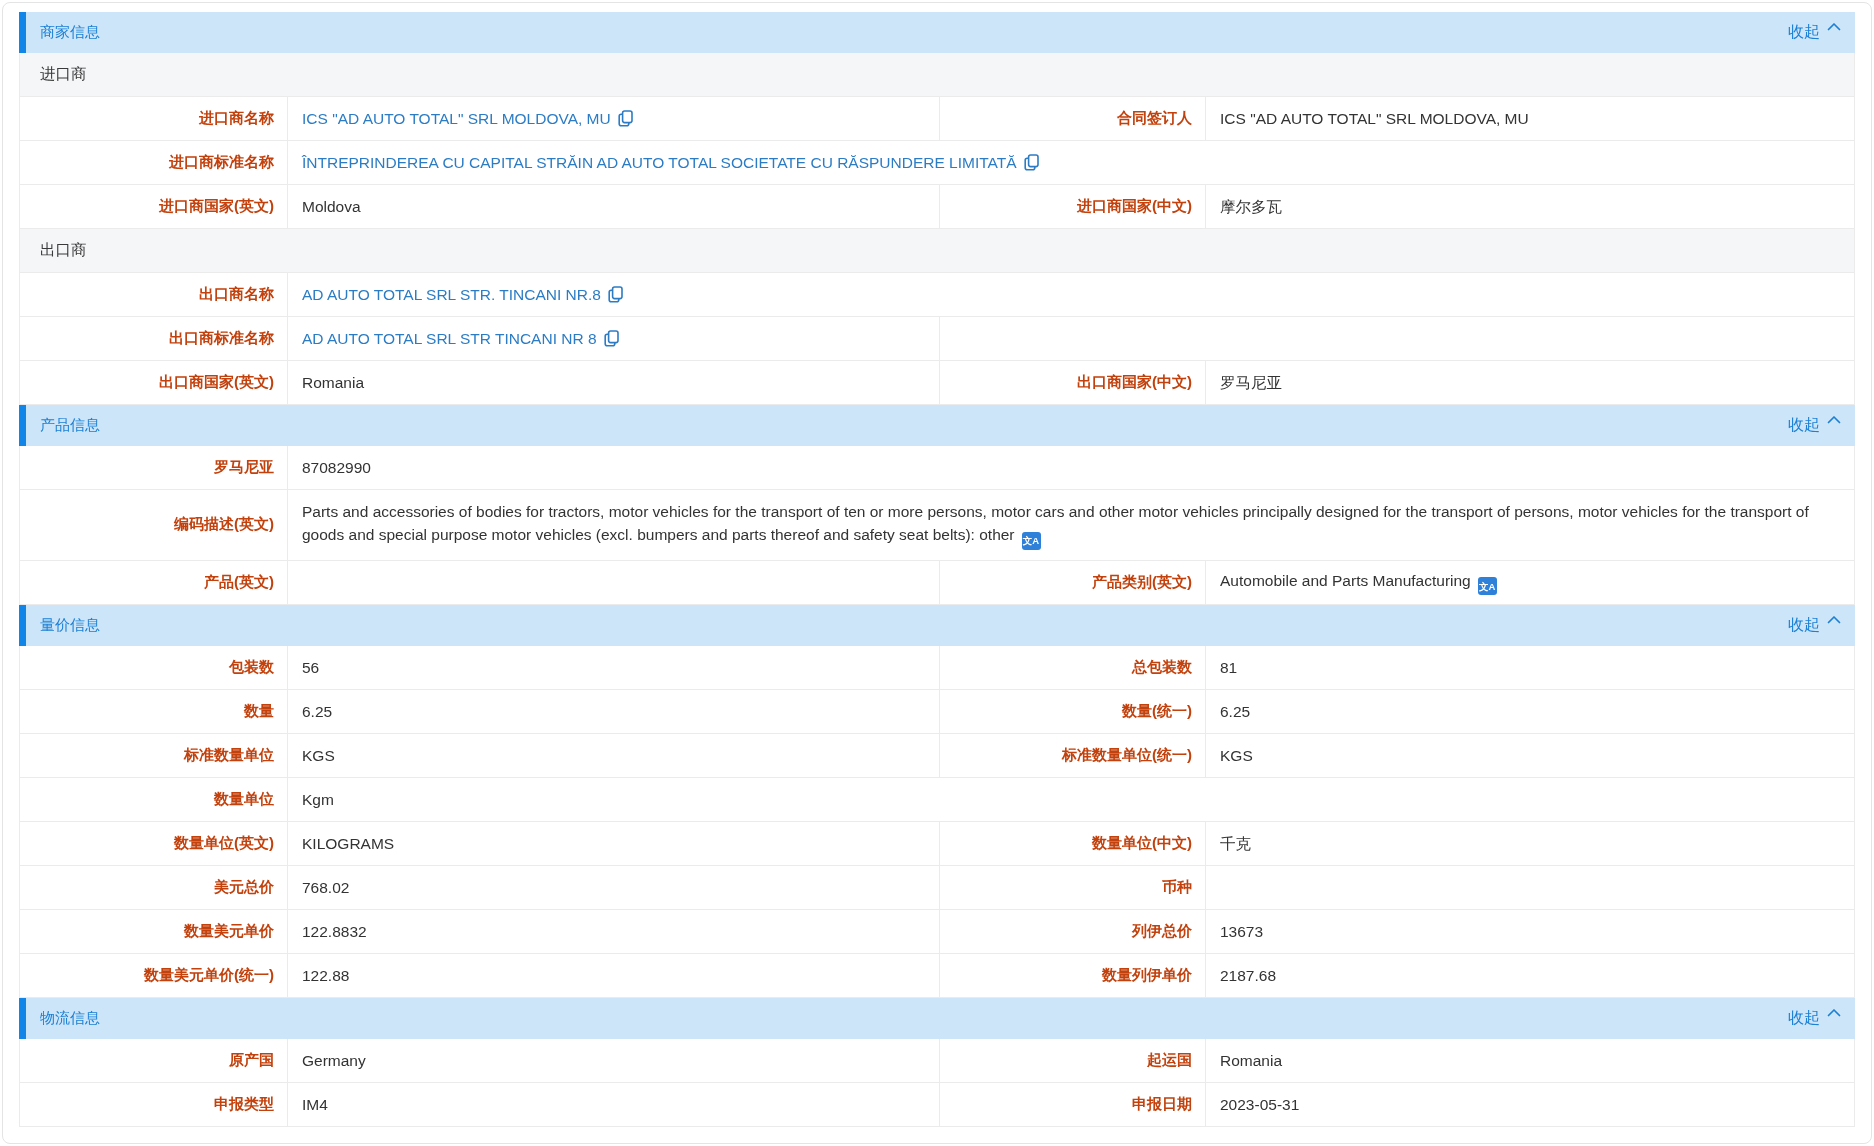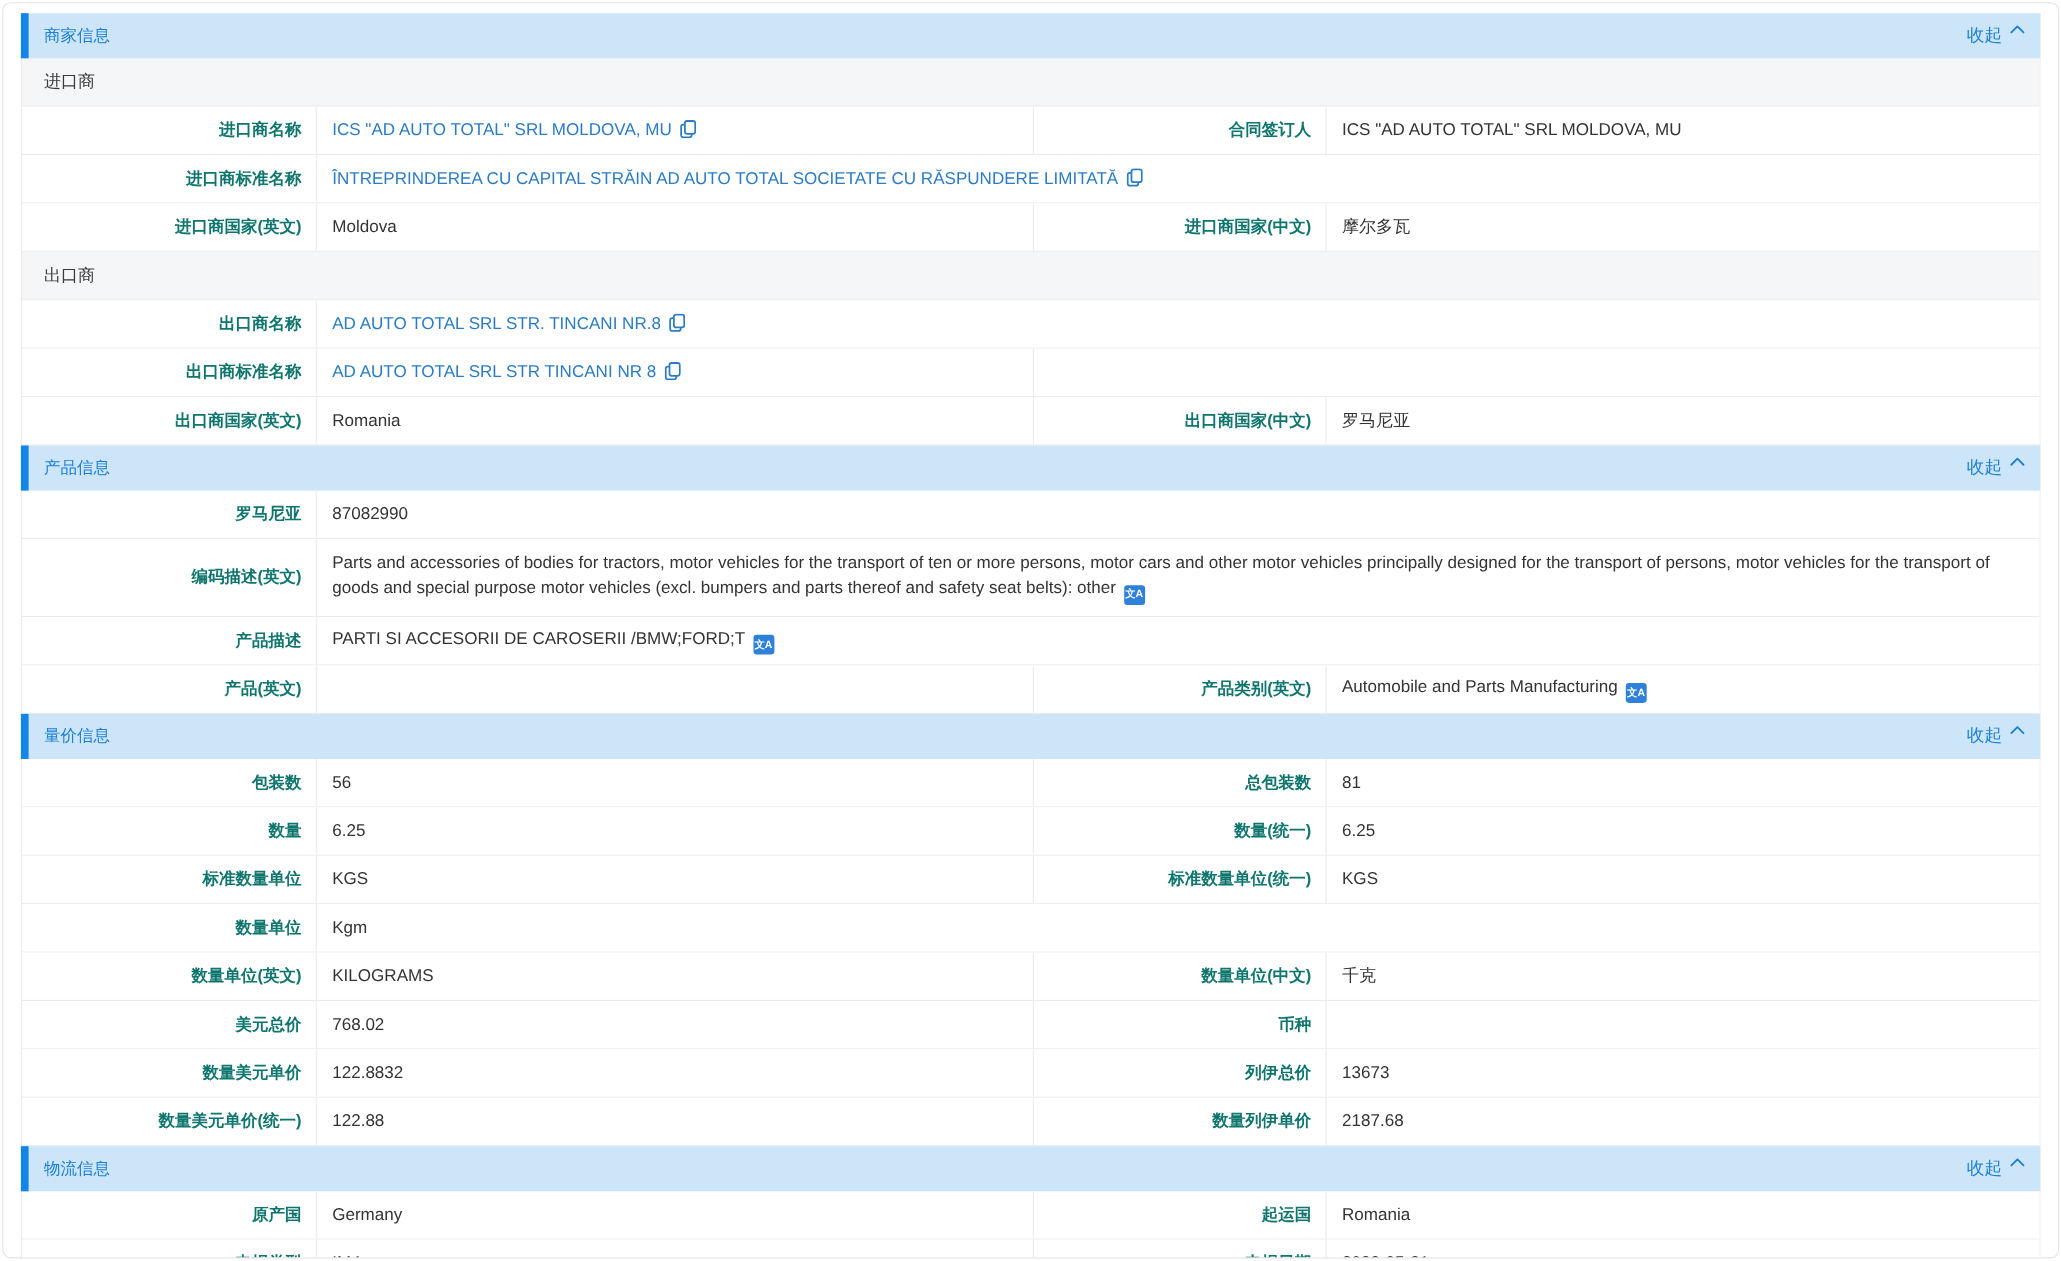--- a/index.html
+++ b/index.html
@@ -27,21 +27,21 @@
   .chev{display:block;}
   
   .tbl{border-left:1px solid #ebebeb;border-right:1px solid #ebebeb;}
   .row{display:grid;border-bottom:1px solid #ebebeb;background:#fff;}
   .row.pair{grid-template-columns:268px 652px 266px 1fr;}
   .row.full{grid-template-columns:268px 1fr;}
   .row.sub{grid-template-columns:1fr;background:#f5f6f8;}
   .cell{display:flex;align-items:center;min-height:43px;box-sizing:border-box;}
   .lbl{
     justify-content:flex-end;text-align:center;
-    font-weight:700;font-size:15px;color:#0f766e;
+    font-weight:700;font-size:15px;color:#c2410c;
     padding:4px 13px;border-right:1px solid #ebebeb;
   }
   .val{padding:4px 14px;font-size:15.5px;color:#333;}
   .b-r{border-right:1px solid #ebebeb;}
   .vwrap{line-height:23px;}
   .tall .vwrap{padding:6px 0;}
   .tall{min-height:68px;}
   .subcell{
     display:flex;align-items:center;min-height:43px;
     padding-left:20px;font-size:15.5px;color:#3a3a3a;
@@ -205,30 +205,20 @@
       <div class="cell lbl tall">
           <span>编码描述(英文)</span>
         </div>
       <div class="cell val tall">
         <div class="vwrap">
           <span>Parts and accessories of bodies for tractors, motor vehicles for the transport of ten or more persons, motor cars and other motor vehicles principally designed for the transport of persons, motor vehicles for the transport of goods and special purpose motor vehicles (excl. bumpers and parts thereof and safety seat belts): other</span><span class="ticon">文A</span>
         </div>
       </div>
     </div>
 
-    <div class="row full">
-      <div class="cell lbl">
-          <span>产品描述</span>
-        </div>
-      <div class="cell val">
-        <div class="vwrap">
-          <span>PARTI SI ACCESORII DE CAROSERII /BMW;FORD;T</span><span class="ticon">文A</span>
-        </div>
-      </div>
-    </div>
 
     <div class="row pair">
       <div class="cell lbl">
           <span>产品(英文)</span>
         </div>
       <div class="cell val b-r">
           <div class="vwrap"><span></span></div>
         </div>
       <div class="cell lbl">
           <span>产品类别(英文)</span>

